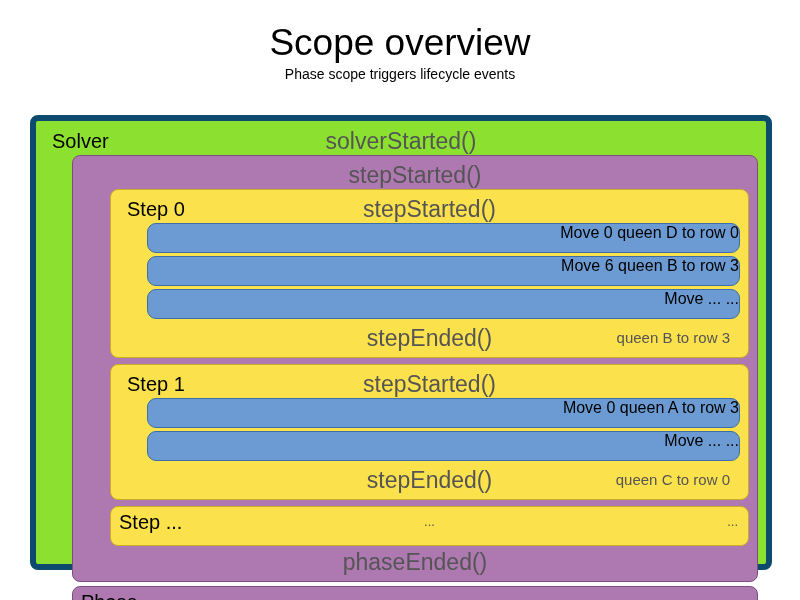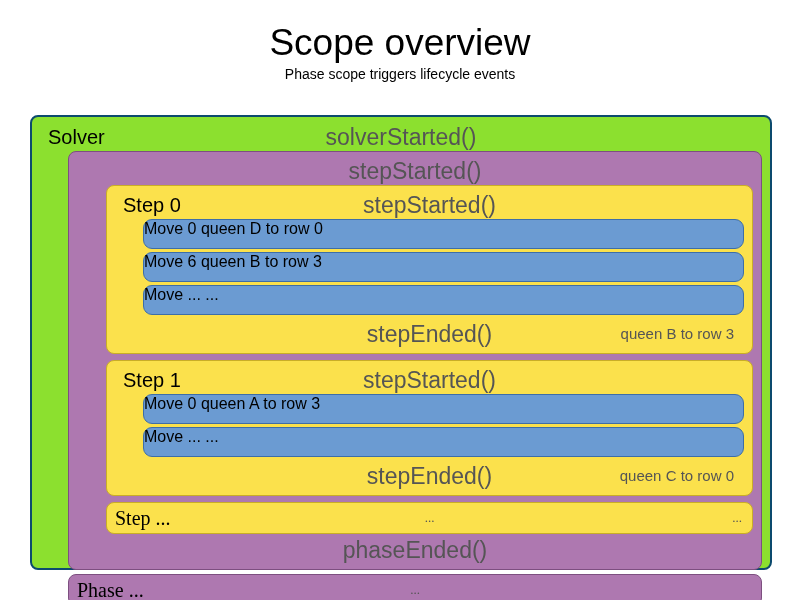--- a/index.html
+++ b/index.html
@@ -48,21 +48,21 @@
     position: relative;
   }
 
   .solver {
     position: absolute;
     left: 30px;
     top: 115px;
     width: 742px;
     height: 455px;
     background: #8CE02F;
-    border: 2px solid #0c4a6e;
+    border: 6px solid #0c4a6e;
     padding: 6px 8px 6px 8px;
   }
 
   .phase {
     background: #AE78B0;
     border: 1px solid #7d4f80;
     margin: 0 0 0 28px;
     padding: 5px 8px 5px 8px;
   }
 
@@ -130,27 +130,28 @@
   .move-wrap {
     position: relative;
     margin: 0 0 3px 28px;
   }
   .move-inner {
     position: relative;
     height: 28px;
     background: #6B9BD2;
     border: 1px solid #3d6ea8;
     border-radius: 9px;
+    text-align: right;
   }
 
   
   .terse {
     padding: 0;
   }
-  .terse .row { height: 30px; line-height: 30px; font-family: Liberation Serif, serif; }
+  .terse .row { height: 38px; line-height: 30px; }
   .terse .row .lbl,
   .terse .row .evt,
   .terse .row .det { line-height: 30px; }
 </style>
 </head>
 <body>
 
 <div class="page">
 
   <div class="heading">

